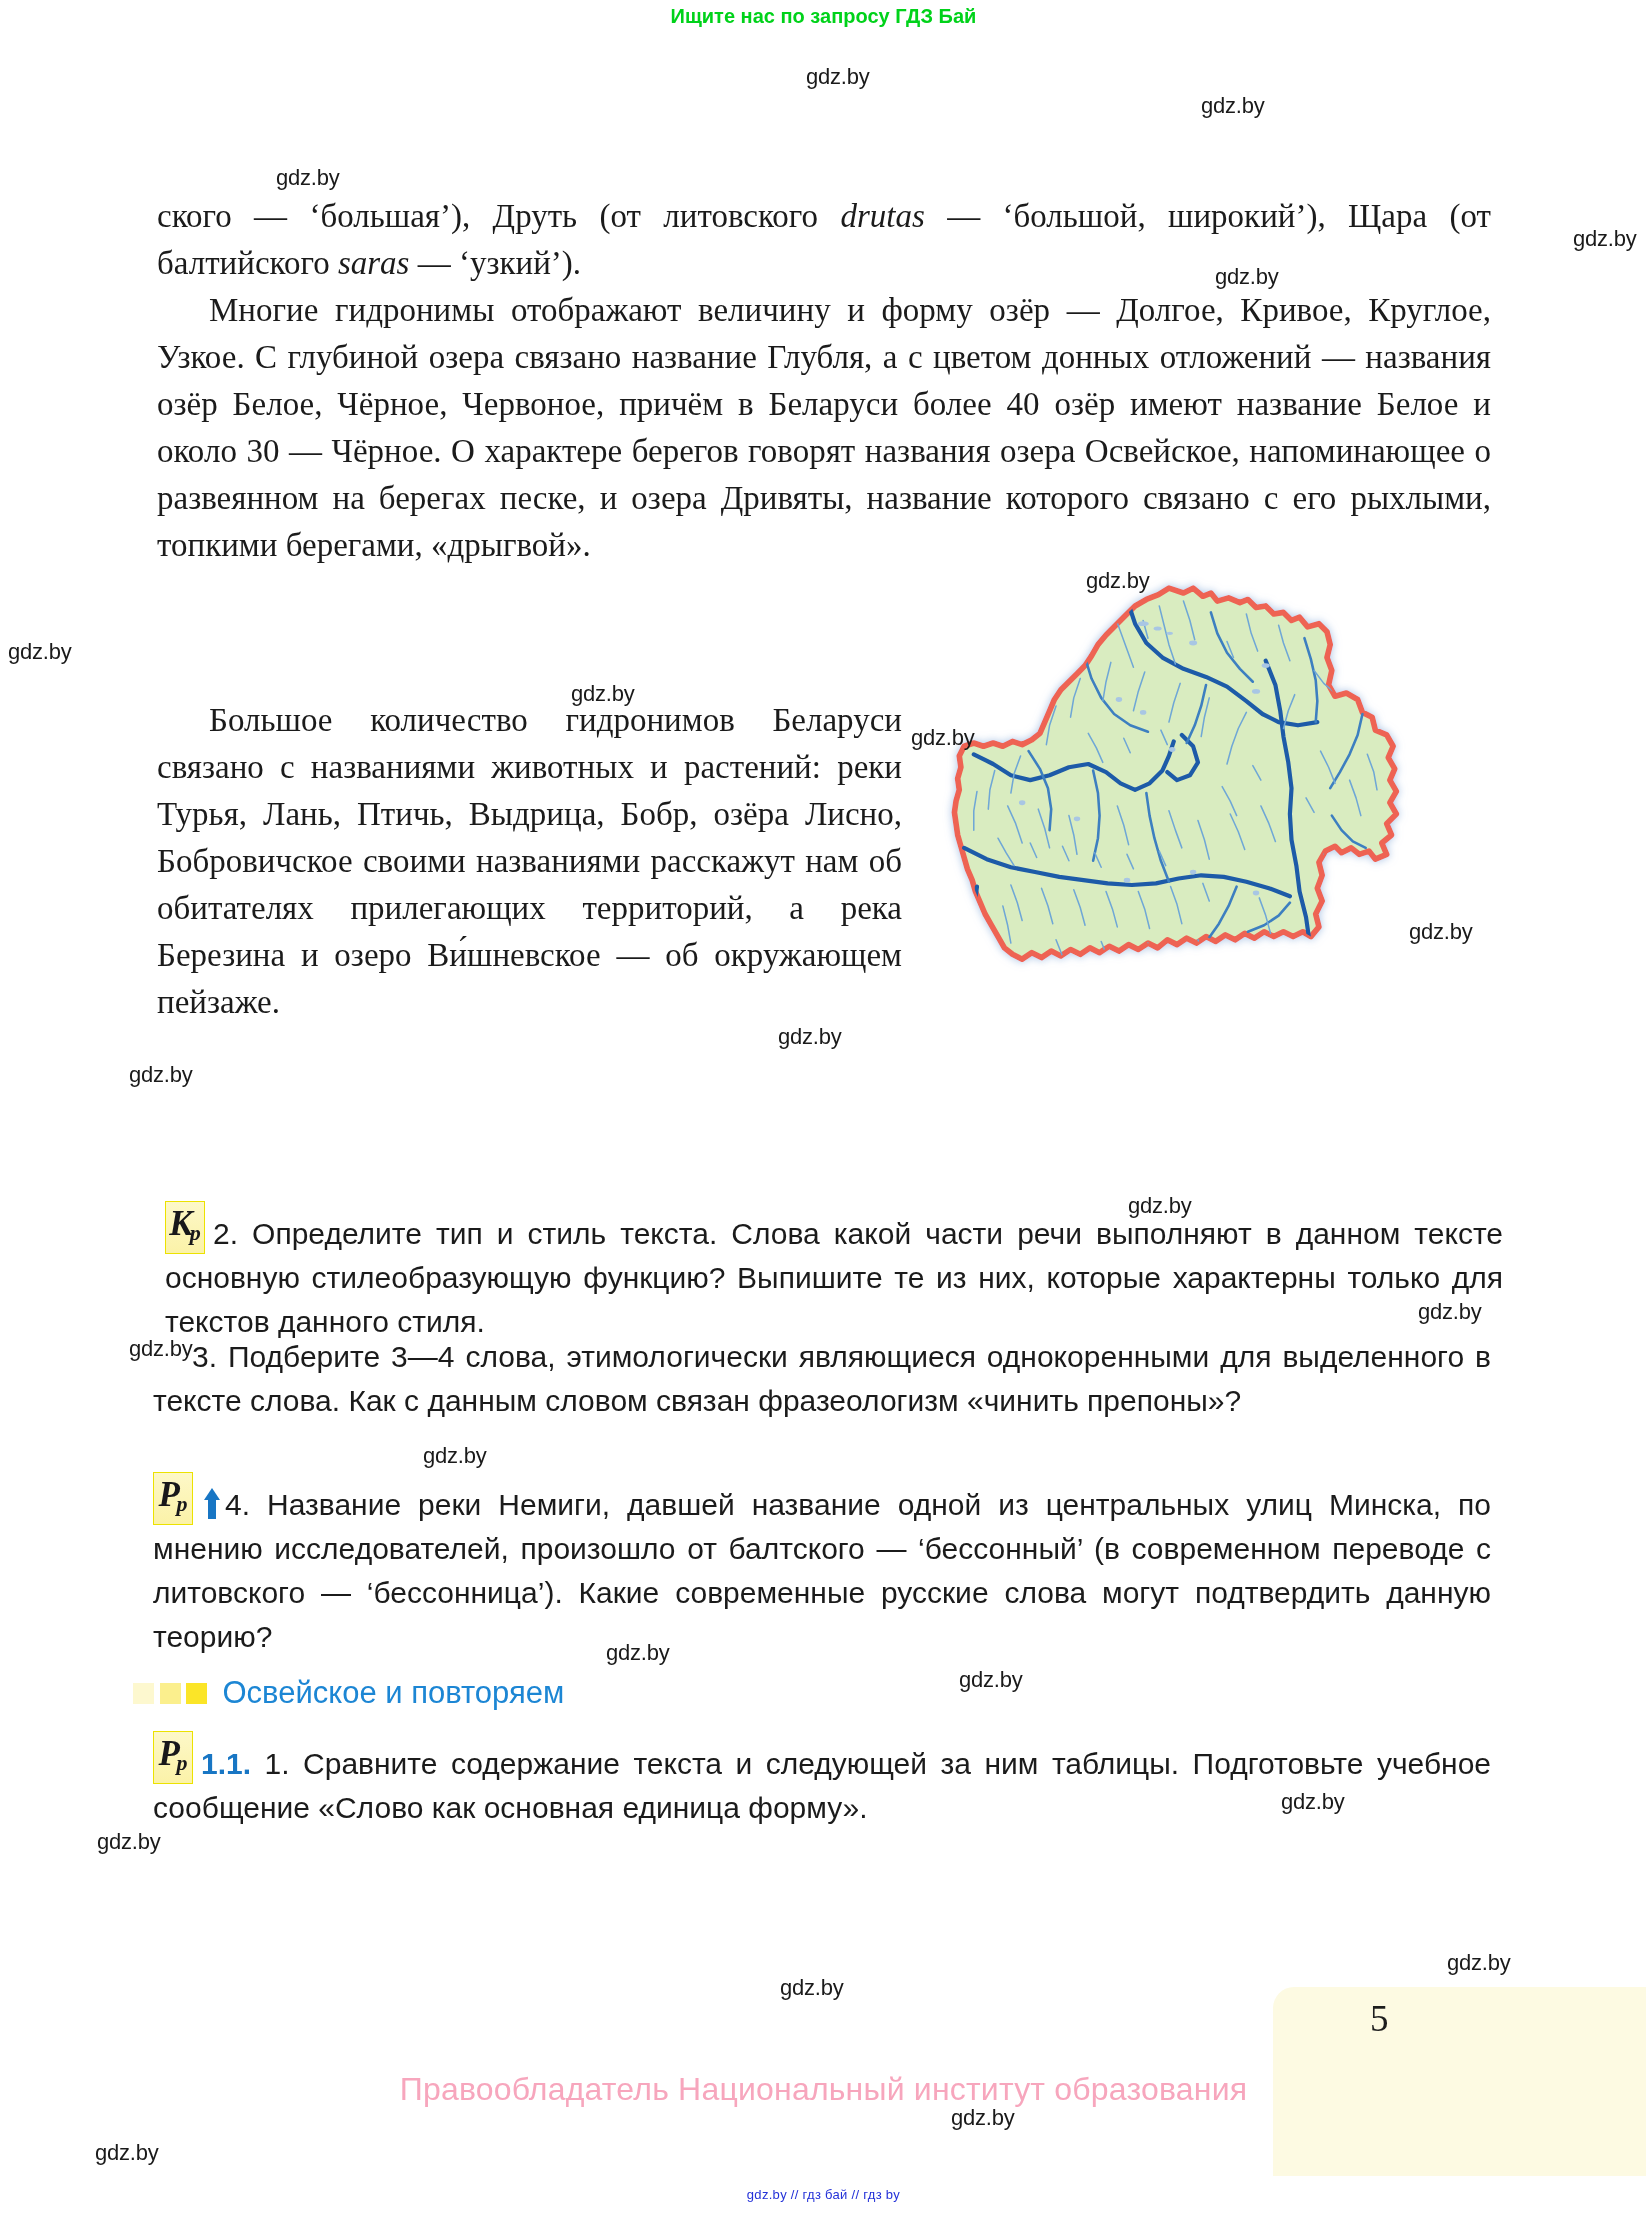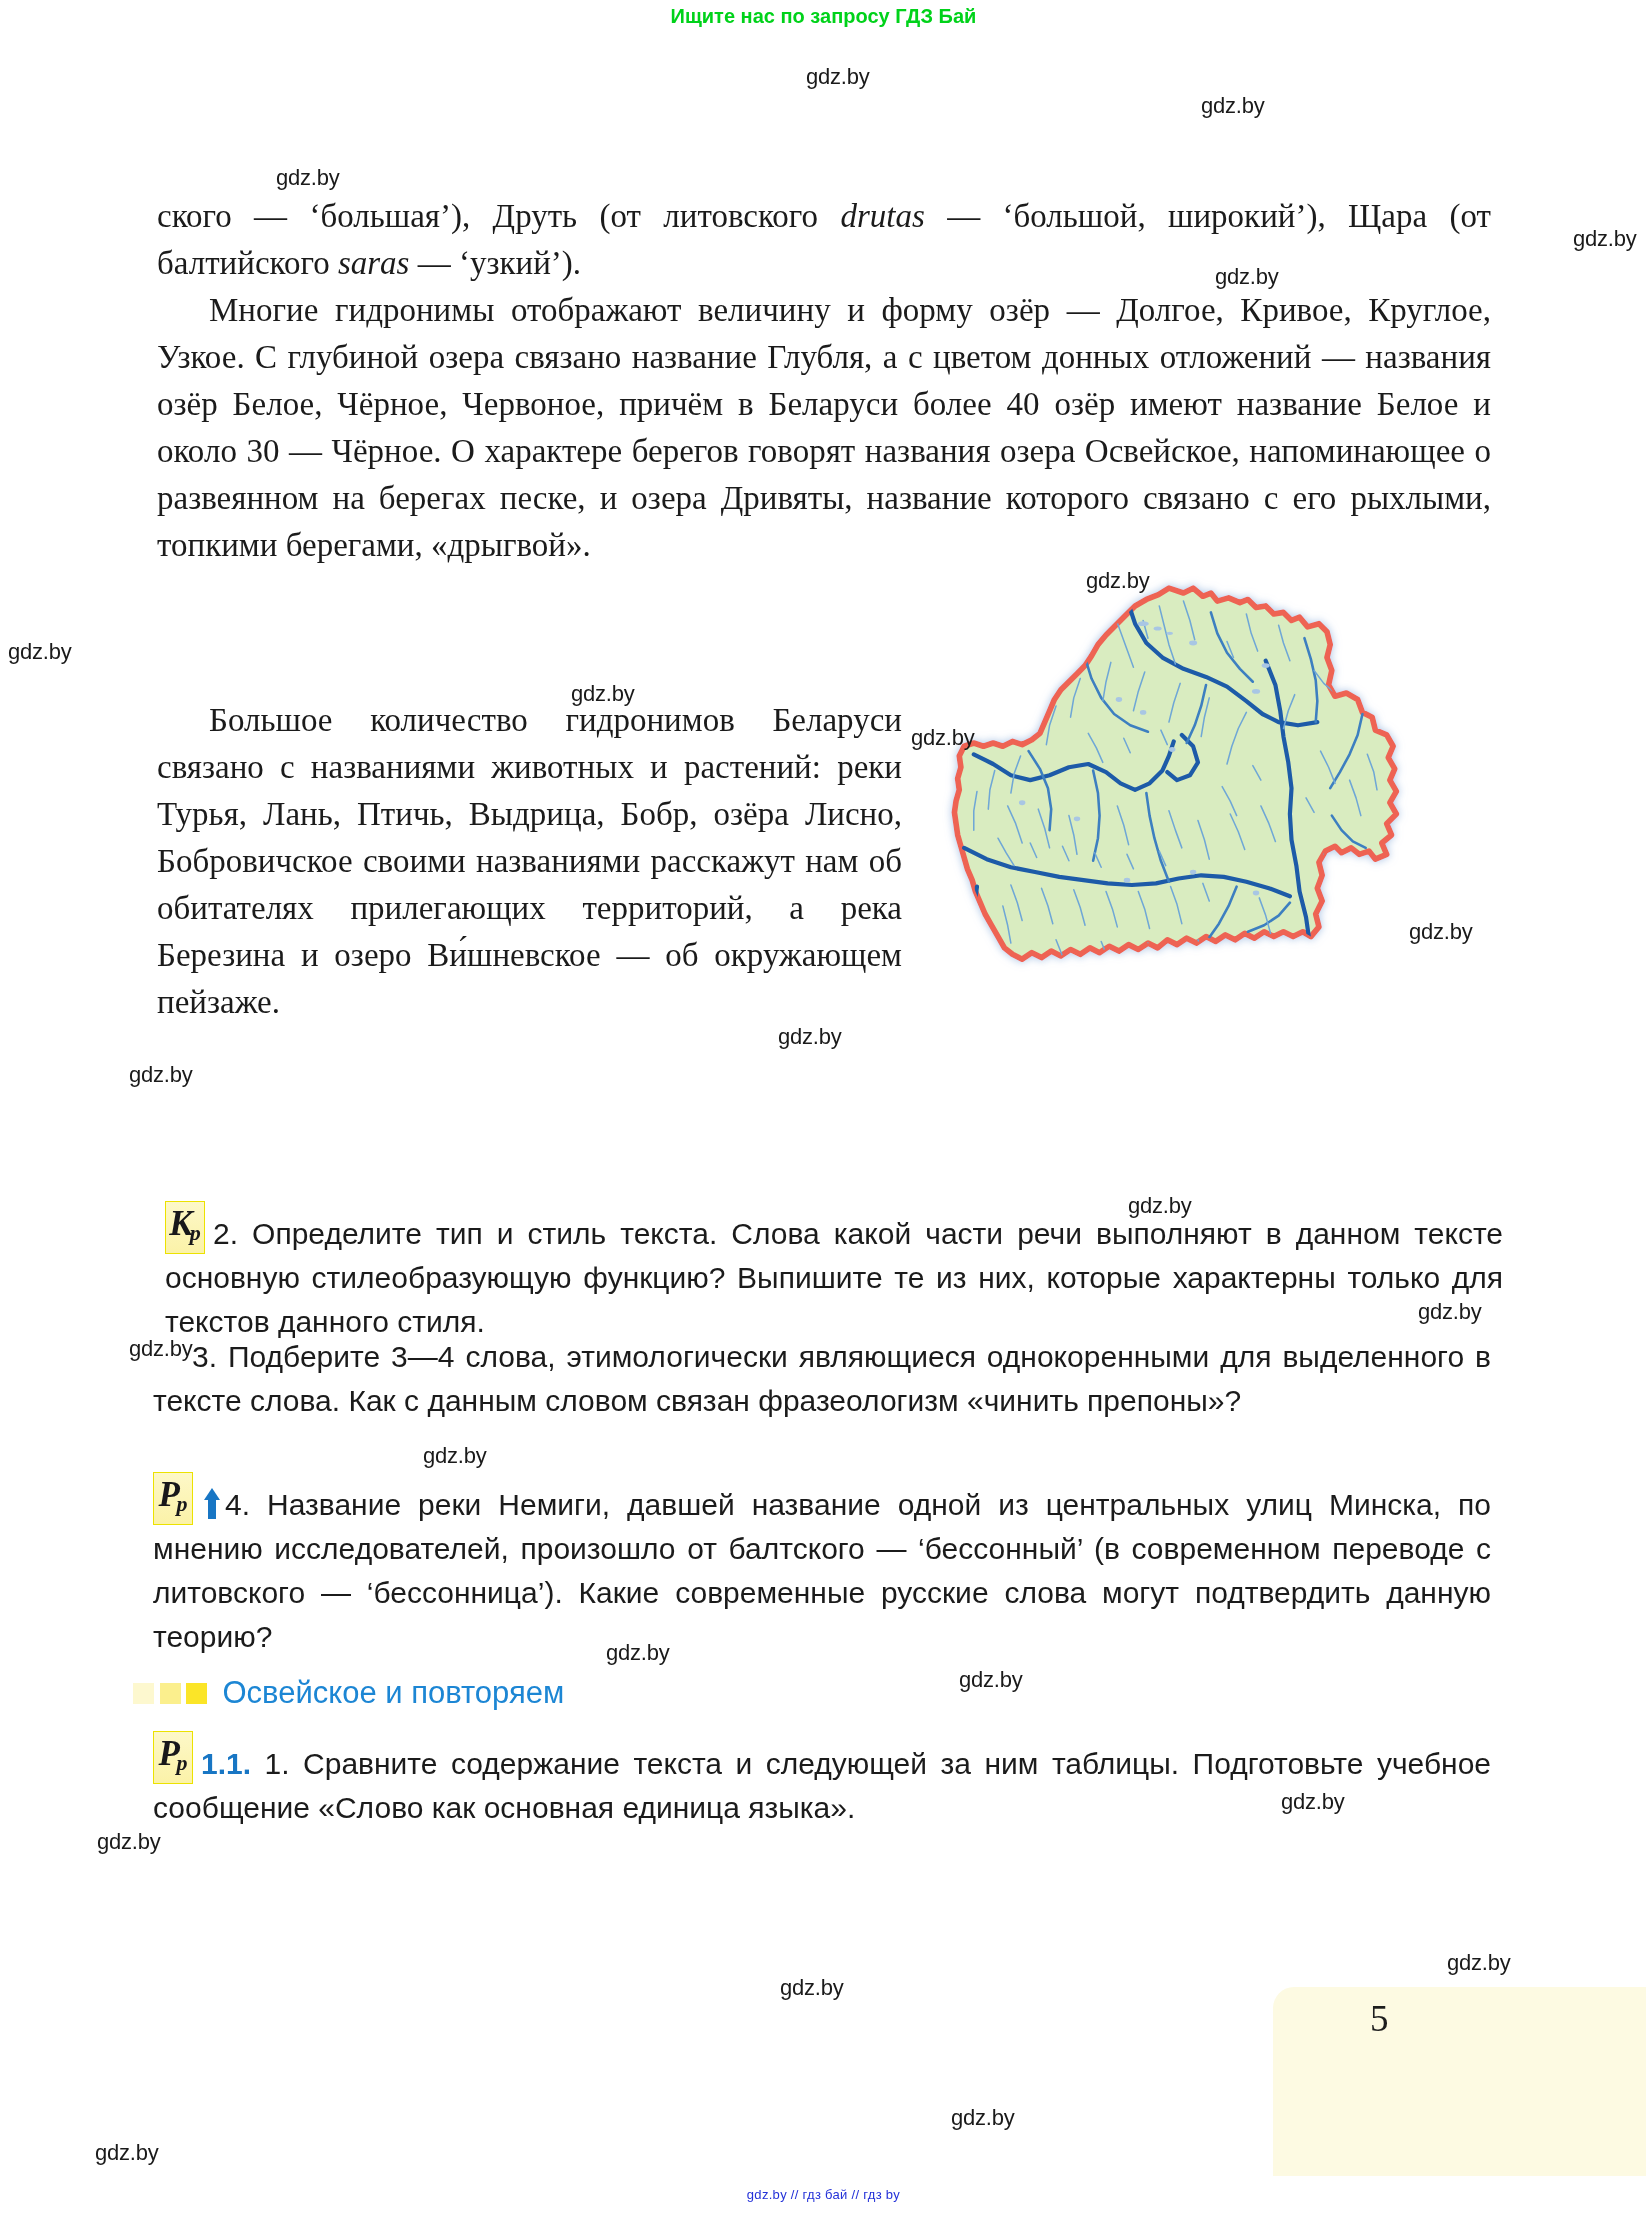--- a/index.html
+++ b/index.html
@@ -403,21 +403,21 @@
     <div id="section-heading">
       <div class="sq sq1"></div>
       <div class="sq sq2"></div>
       <div class="sq sq3"></div>
       <div class="heading-label">Освейское и повторяем</div>
     </div>
 
     <div class="sans-p" style="left:153px; top:1731px; width:1338px;">
       <span class="badge"><span>Р<small>р</small></span></span><span class="num-blue">1.1.</span>
       <span>1.</span>
-      <span>Сравните содержание текста и следующей за ним таблицы. Подготовьте учебное сообщение «Слово как основная единица языка».</span>
+      <span>Сравните содержание текста и следующей за ним таблицы. Подготовьте учебное сообщение «Слово как основная единица форму».</span>
     </div>
 
 
   </div>
 
   <div class="wm-header">Ищите нас по запросу ГДЗ Бай</div>
 
   <div class="wm" style="left:806px; top:64px;">gdz.by</div>
   <div class="wm" style="left:1201px; top:93px;">gdz.by</div>
   <div class="wm" style="left:276px; top:165px;">gdz.by</div>
@@ -436,16 +436,17 @@
   <div class="wm" style="left:423px; top:1443px;">gdz.by</div>
   <div class="wm" style="left:606px; top:1640px;">gdz.by</div>
   <div class="wm" style="left:959px; top:1667px;">gdz.by</div>
   <div class="wm" style="left:1281px; top:1789px;">gdz.by</div>
   <div class="wm" style="left:97px; top:1829px;">gdz.by</div>
   <div class="wm" style="left:1447px; top:1950px;">gdz.by</div>
   <div class="wm" style="left:780px; top:1975px;">gdz.by</div>
   <div class="wm" style="left:95px; top:2140px;">gdz.by</div>
   <div class="wm" style="left:951px; top:2105px;">gdz.by</div>
 
+  <div class="wm-copyright">Правообладатель Национальный институт образования</div>
   <div class="wm-bottomlinks">gdz.by  //  гдз бай  //  гдз by</div>
 
 </div>
 
 
 </body></html>

